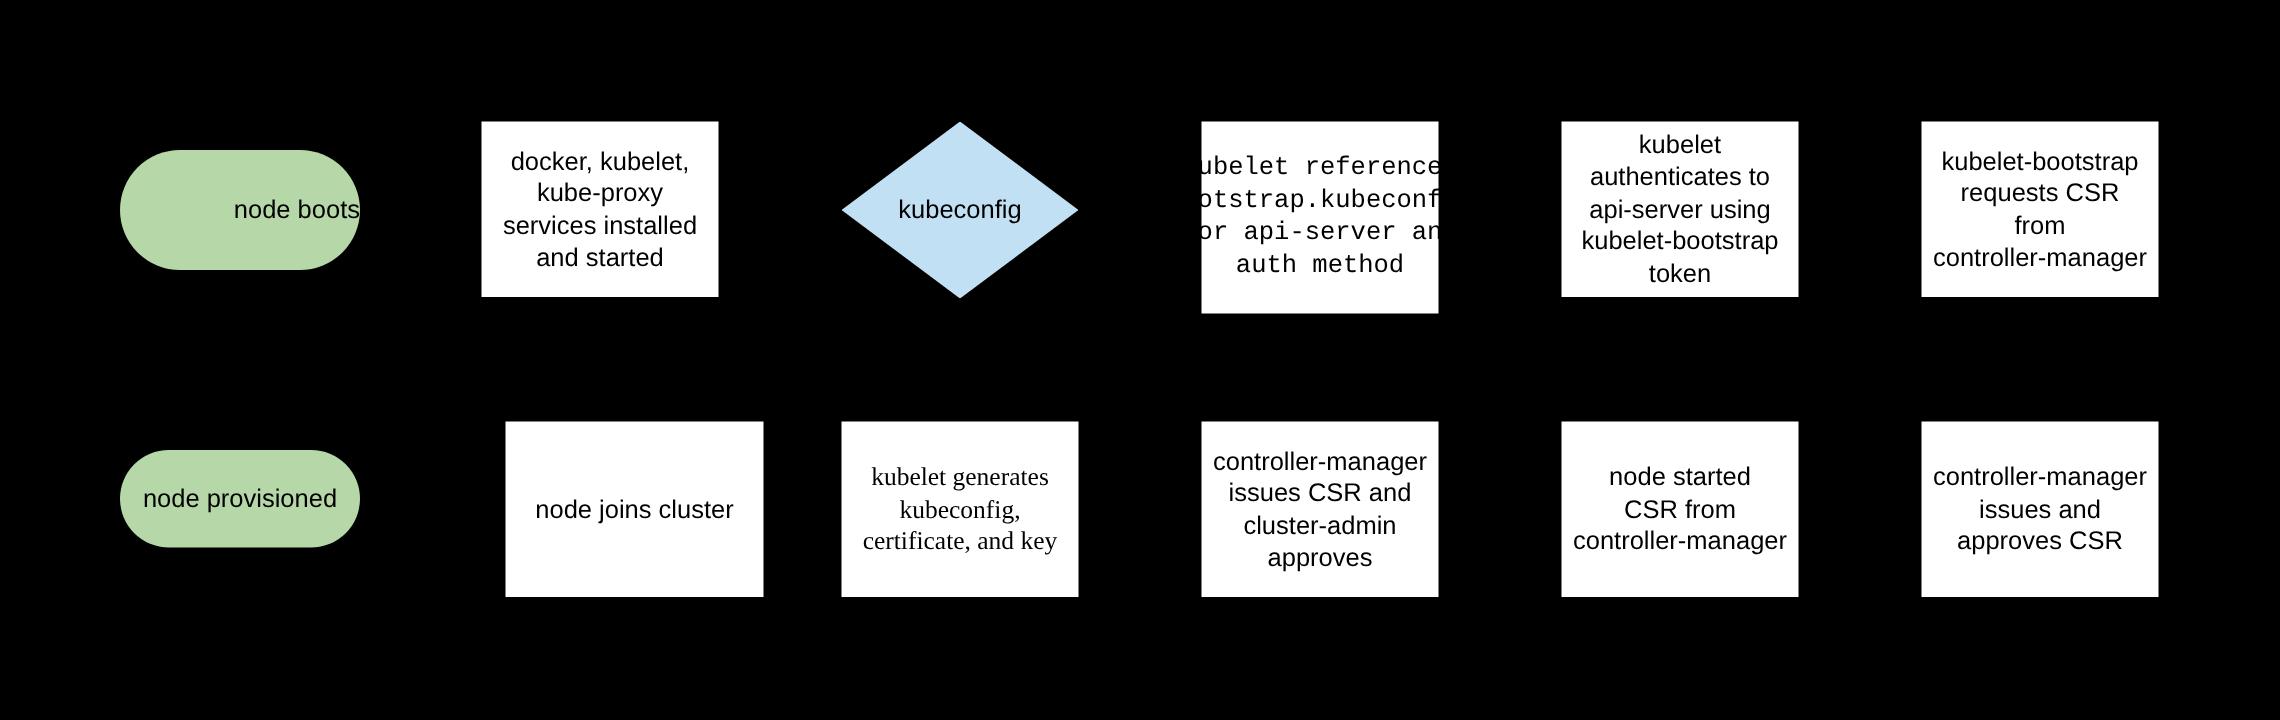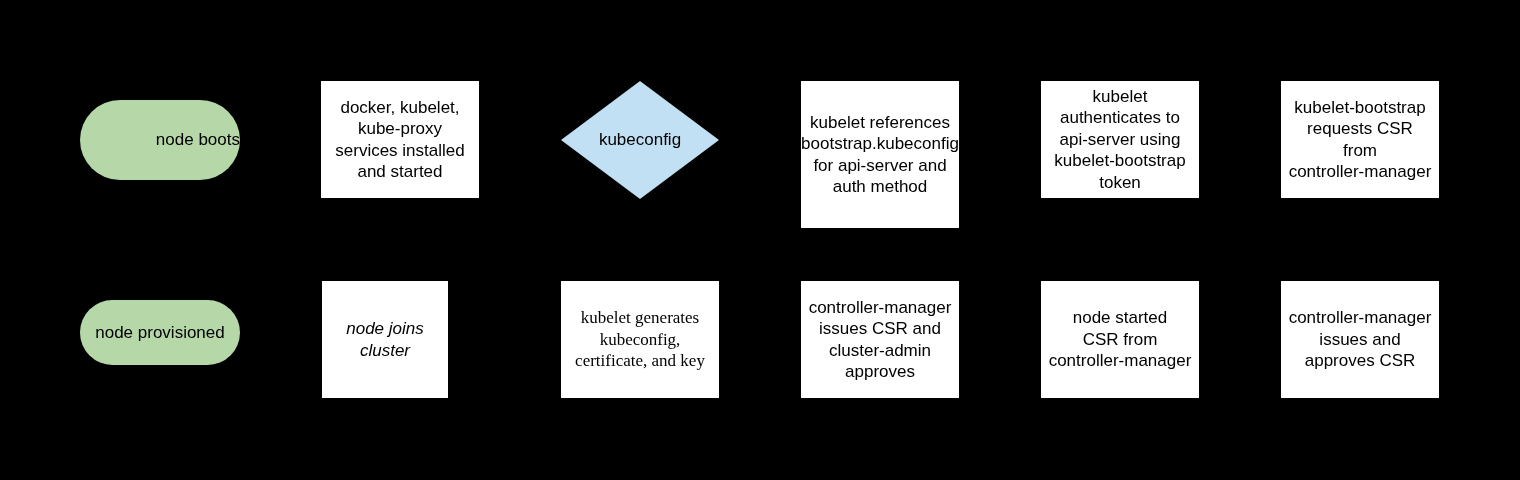--- a/index.html
+++ b/index.html
@@ -60,21 +60,21 @@
     <span class="label">kubeconfig</span>
   </div>
 
   <div class="node process" style="left:321px; top:81px; width:158px; height:117px;">
     <span class="label">docker, kubelet,
 kube-proxy
 services installed
 and started</span>
   </div>
 
-  <div class="node process" style="left:801px; top:81px; width:158px; height:147px;">
+  <div class="node process" style="left:801px; top:81px; width:158px; height:128px;font-family:Liberation Mono, monospace;">
     <span class="label">kubelet references
 bootstrap.kubeconfig
 for api-server and
 auth method</span>
   </div>
 
   <div class="node process" style="left:1041px; top:81px; width:158px; height:117px;">
     <span class="label">kubelet
 authenticates to
 api-server using
@@ -86,21 +86,21 @@
     <span class="label">kubelet-bootstrap
 requests CSR
 from
 controller-manager</span>
   </div>
 
   <div class="node terminator" style="left:80px; top:300px; width:160px; height:65px;">
     <span class="label">node provisioned</span>
   </div>
 
-  <div class="node process" style="left:322px; top:281px; width:126px; height:117px;font-style:italic;">
+  <div class="node process" style="left:337px; top:281px; width:172px; height:117px;">
     <span class="label">node joins cluster</span>
   </div>
 
   <div class="node process" style="left:561px; top:281px; width:158px; height:117px;font-family:Liberation Serif, serif;">
     <span class="label">kubelet generates
 kubeconfig,
 certificate, and key</span>
   </div>
 
   <div class="node process" style="left:801px; top:281px; width:158px; height:117px;">

